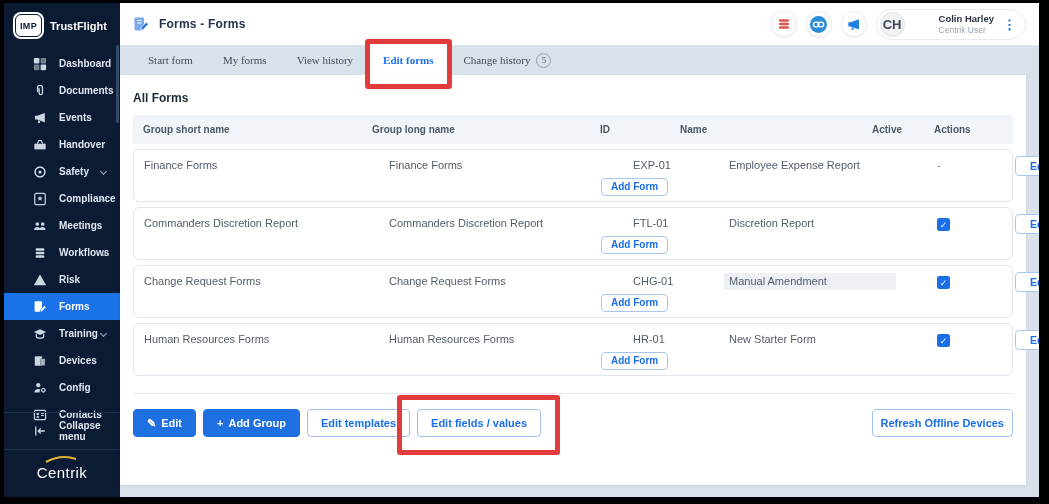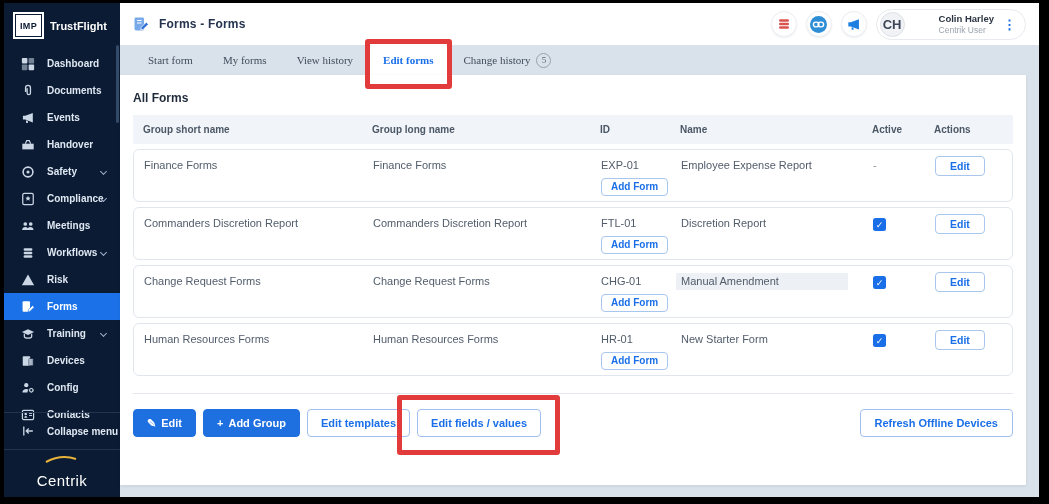--- a/index.html
+++ b/index.html
@@ -7,38 +7,38 @@
   body {
     width:1049px; height:504px; background:#000; position:relative; overflow:hidden;
     font-family:"Liberation Sans", sans-serif;
   }
   .screen { position:absolute; left:4px; top:3px; width:1035px; height:494px; background:#d9e1ea; overflow:hidden; }
 
   
   .sidebar { position:absolute; left:0; top:0; width:116px; height:100%; background:#0a1b33; }
   .logo-row { display:flex; align-items:center; gap:8px; padding:11px 0 0 9px; }
   .logo-badge {
-    width:27px; height:23px; background:#fff; color:#0a1b33; border-radius:0;
+    width:27px; height:23px; background:#fff; color:#0a1b33; border-radius:6px;
     border:1.5px solid #0a1b33; box-shadow:0 0 0 2px #fff;
     font-size:9px; font-weight:bold; display:flex; align-items:center; justify-content:center; letter-spacing:.3px;
     margin-left:2px;
   }
   .brand { font-size:11px; font-weight:bold; color:#fff; }
   .nav { position:absolute; top:47px; left:0; right:0; }
-  .nav-item { height:27px; display:flex; align-items:center; gap:12px; padding-left:16px; cursor:pointer; position:relative; }
+  .nav-item { height:27px; display:flex; align-items:center; gap:12px; padding-left:28px; cursor:pointer; position:relative; }
   .nav-label { font-size:10px; font-weight:600; color:#dfe7f2; }
   .nav-item.active { background:#1b72e8; }
   .nav-item.active .nav-label { color:#fff; }
   .sicon { width:15px; height:15px; flex:none; display:flex; align-items:center; justify-content:center; }
   .chev { position:absolute; right:14px; top:11px; width:5px; height:5px;
     border-right:1.5px solid #9db0ca; border-bottom:1.5px solid #9db0ca; transform:rotate(45deg); }
   .side-scroll { position:absolute; right:1px; top:42px; width:3px; height:78px; background:#334a68; border-radius:2px; }
   .sidebar-bottom { position:absolute; bottom:0; left:0; right:0; }
   .side-div { border-top:1px solid #223450; margin-bottom:5px; }
-  .centrik { height:34px; display:flex; align-items:flex-end; justify-content:center; position:relative; margin:5px 0 8px; }
+  .centrik { height:34px; display:flex; align-items:center; justify-content:center; position:relative; margin:5px 0 8px; }
   .centrik-text { font-size:15px; color:#fff; letter-spacing:.4px; }
   .centrik-swoosh { position:absolute; left:50%; top:-1px; transform:translateX(-18px); }
 
   
   .main { position:absolute; left:116px; top:0; right:0; bottom:0; }
   .hdr { position:absolute; top:0; left:0; right:0; height:42px; background:#fff; display:flex; align-items:center;
     justify-content:space-between; padding:0 13px; }
   .title-wrap { display:flex; align-items:center; gap:9px; }
   .page-title { font-size:12px; font-weight:bold; color:#25334e; letter-spacing:.2px; }
   .hdr-right { display:flex; align-items:center; gap:9px; }
@@ -62,36 +62,36 @@
 
   
   .panel { position:absolute; top:72px; left:0; width:906px; height:410px; background:#fff; padding:0 13px;
     box-shadow:0 1px 3px rgba(16,30,54,.08); }
   .section-title { padding-top:16px; font-size:12px; font-weight:bold; color:#1f2a3a; }
   .thead { margin-top:10px; height:29px; background:#f1f4f8; display:grid;
     grid-template-columns:229px 228px 80px 192px 62px 1fr; align-items:center; padding-left:10px;
     font-size:10px; font-weight:bold; color:#4c5866; }
   .rowgroup { margin-top:5px; border:1px solid #e1e6ee; border-radius:6px; height:53px; position:relative; background:#fff; }
   .rowline { display:grid; grid-template-columns:229px 228px 80px 192px 62px 1fr; padding-left:10px; padding-top:9px;
-    font-size:11px; color:#515c6b; align-items:start; }
+    font-size:11px; color:#515c6b; align-items:start;gap:16px; }
   .hl { background:#edf0f4; display:inline-block; width:172px; padding:2px 5px 3px; margin:-2px 0 0 -5px; }
   .checkbox { width:13px; height:13px; background:#1a6fe8; border-radius:2.5px; color:#fff; font-size:9px;
     display:flex; align-items:center; justify-content:center; cursor:pointer; margin-top:1px; }
   .dash { color:#8a93a0; }
   .edit-btn { justify-self:start; margin-top:-3px; padding:3px 14px; font-size:10.5px; font-weight:bold; color:#1a6fe8;
     border:1px solid #a9c6ef; border-radius:4px; background:#fff; font-family:inherit; cursor:pointer; }
   .add-form-btn { position:absolute; left:467px; top:28px; padding:2px 9px 3px; font-size:10px; font-weight:bold; color:#1a6fe8;
     border:1px solid #a9c6ef; border-radius:4px; background:#fff; font-family:inherit; cursor:pointer; }
   .divider { border-top:1px solid #e4e8ee; margin-top:17px; }
   .btnrow { margin-top:15px; display:flex; gap:7px; position:relative; align-items:flex-start; }
   .btn { font-family:inherit; cursor:pointer; border-radius:4px; font-size:11px; font-weight:bold; padding:7px 13px;
     display:flex; align-items:center; gap:5px; }
   .btn-primary { background:#1e6fe0; color:#fff; border:1px solid #1e6fe0; }
   .btn-outline { background:#fff; color:#1a6fe8; border:1px solid #9fc0ee; }
-  .btn-refresh { position:absolute; right:0; top:0; padding:7px 14px; }
+  .btn-refresh { position:absolute; right:0; top:0; padding:7px 8px; }
   .btn-ico { font-size:11px; line-height:1; }
 
   
   .anno { position:absolute; border:5px solid #e23b3b; border-radius:3px; pointer-events:none; z-index:60; }
   .anno-tab { left:-3px; right:-3px; top:-6px; bottom:-14px; }
   .anno-btn-wrap { position:relative; }
   .anno-btn { left:-20px; right:-19px; top:-14px; bottom:-18px; }
 </style>
 </head>
 <body>

